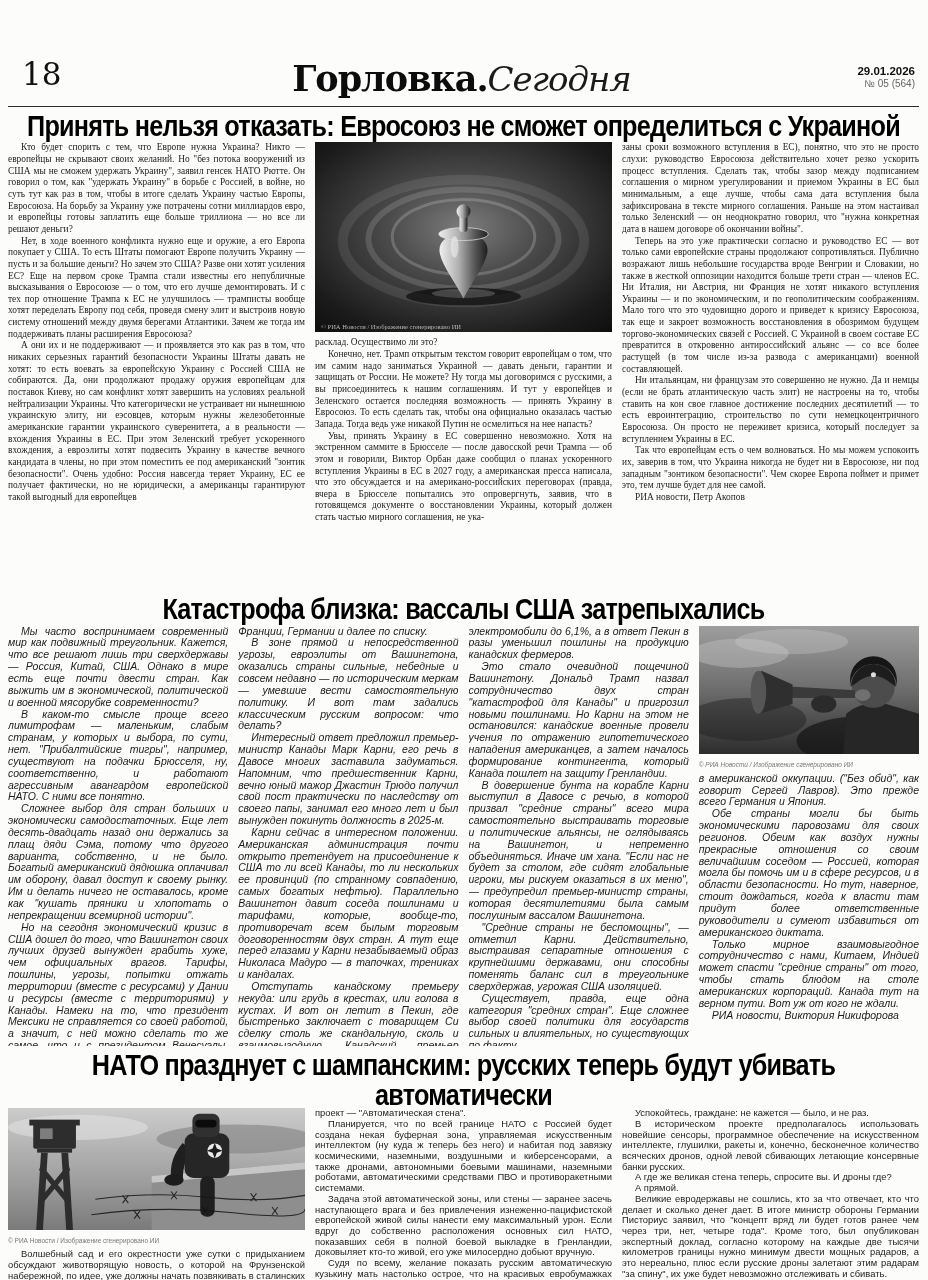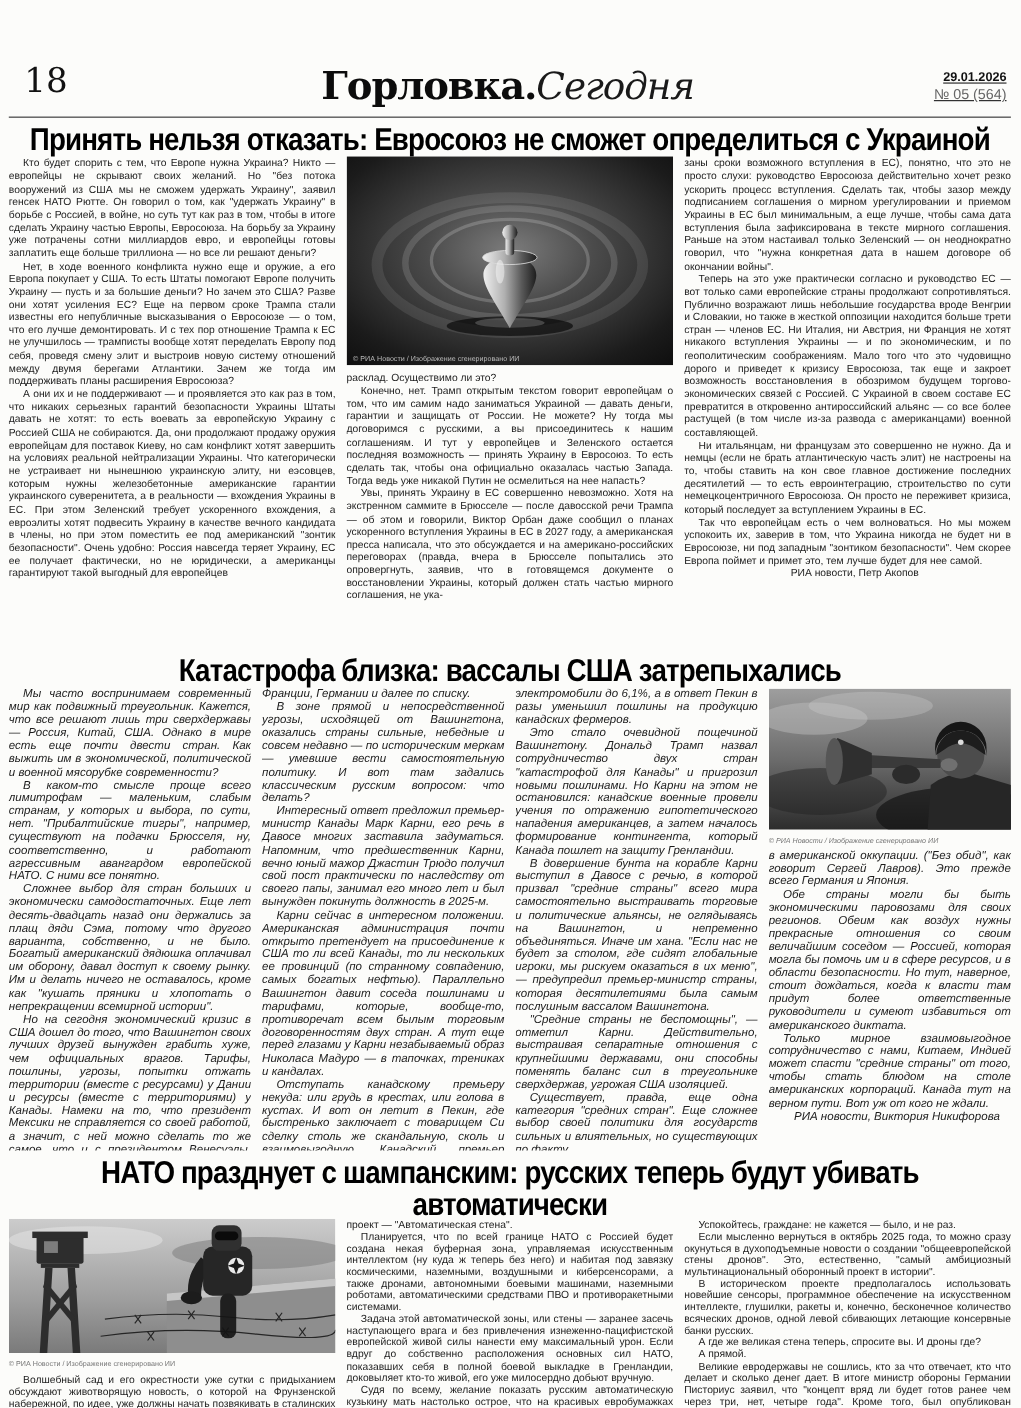--- a/index.html
+++ b/index.html
@@ -8,37 +8,37 @@
     background:#fcfcfa;color:#1c1c1c;
     font-family:"Liberation Sans",sans-serif;
   }
   .page{width:927px;height:1280px;box-sizing:border-box;padding:0 8px;margin-top:48px;}
   
   .hdr{position:relative;height:58px;}
   .pageno{position:absolute;left:14px;top:8px;font-family:"DejaVu Serif",serif;font-size:31px;color:#111;}
   .masthead{position:absolute;left:0;right:4px;top:10px;text-align:center;white-space:nowrap;}
   .mast-main{font-family:"DejaVu Serif",serif;font-weight:700;font-size:35px;color:#0c0c0c;letter-spacing:-1px;}
   .mast-script{font-family:"DejaVu Serif",serif;font-style:italic;font-size:34px;color:#1a1a1a;letter-spacing:-1px;}
-  .dateblock{position:absolute;right:4px;top:16px;text-align:right;line-height:1.25;text-decoration:underline;}
+  .dateblock{position:absolute;right:4px;top:16px;text-align:right;line-height:1.25;}
   .date{font-weight:700;font-size:11.5px;color:#111;}
-  .issue{font-size:13px;color:#666;}
+  .issue{font-size:10px;color:#666;}
   .rule{border-top:1.5px solid #2e2e2e;margin:0;}
   
   h1.head{
     text-align:center;font-weight:700;color:#000;margin:5px 0 3px;
     font-size:26px;letter-spacing:-0.8px;line-height:1.05;
     transform:scale(0.97,1.1);transform-origin:center top;
   }
   
   .cols{display:flex;gap:10px;}
   .col{flex:1 1 0;text-align:justify;overflow:hidden;}
   .col p{margin:0;text-indent:13px;}
   .col p.cont{text-indent:0;}
-  .byline{margin:0;text-indent:13px;text-align:center;}
-  .art1 .col{font-size:9.4px;line-height:11.65px;height:448px;}
+  .byline{margin:0;text-indent:13px;text-align:left;}
+  .art1 .col{font-size:9.4px;line-height:11.65px;height:448px;font-family:Liberation Serif, serif;}
   .art2 .col{font-size:10.5px;line-height:11.85px;height:420px;font-style:italic;}
   .art3 .col{font-size:9.4px;line-height:10.7px;height:256px;}
   
   figure{margin:0;position:relative;line-height:0;}
   figure svg{display:block;width:100%;}
   .fig1{height:192px;margin-bottom:3px;}
   .fig2{height:132px;}
   .fig3{height:126px;}
   .cap-overlay{
     position:absolute;left:6px;bottom:4px;font-size:6.5px;line-height:1;
@@ -125,21 +125,21 @@
     <h1 class="head">Катастрофа близка: вассалы США затрепыхались</h1>
     <div class="cols">
       <div class="col">
         <p>Мы часто воспринимаем современный мир как подвижный треугольник. Кажется, что все решают лишь три сверхдержавы — Россия, Китай, США. Однако в мире есть еще почти двести стран. Как выжить им в экономической, политической и военной мясорубке современности?</p>
         <p>В каком-то смысле проще всего лимитрофам — маленьким, слабым странам, у которых и выбора, по сути, нет. "Прибалтийские тигры", например, существуют на подачки Брюсселя, ну, соответственно, и работают агрессивным авангардом европейской НАТО. С ними все понятно.</p>
         <p>Сложнее выбор для стран больших и экономически самодостаточных. Еще лет десять-двадцать назад они держались за плащ дяди Сэма, потому что другого варианта, собственно, и не было. Богатый американский дядюшка оплачивал им оборону, давал доступ к своему рынку. Им и делать ничего не оставалось, кроме как "кушать пряники и хлопотать о непрекращении всемирной истории".</p>
         <p>Но на сегодня экономический кризис в США дошел до того, что Вашингтон своих лучших друзей вынужден грабить хуже, чем официальных врагов. Тарифы, пошлины, угрозы, попытки отжать территории (вместе с ресурсами) у Дании и ресурсы (вместе с территориями) у Канады. Намеки на то, что президент Мексики не справляется со своей работой, а значит, с ней можно сделать то же самое, что и с президентом Венесуэлы. Попытки окончательно грохнуть экономику</p>
       </div>
       <div class="col">
         <p class="cont">Франции, Германии и далее по списку.</p>
-        <p>В зоне прямой и непосредственной угрозы, исходящей от Вашингтона, оказались страны сильные, небедные и совсем недавно — по историческим меркам — умевшие вести самостоятельную политику. И вот там задались классическим русским вопросом: что делать?</p>
+        <p>В зоне прямой и непосредственной угрозы, евроэлиты от Вашингтона, оказались страны сильные, небедные и совсем недавно — по историческим меркам — умевшие вести самостоятельную политику. И вот там задались классическим русским вопросом: что делать?</p>
         <p>Интересный ответ предложил премьер-министр Канады Марк Карни, его речь в Давосе многих заставила задуматься. Напомним, что предшественник Карни, вечно юный мажор Джастин Трюдо получил свой пост практически по наследству от своего папы, занимал его много лет и был вынужден покинуть должность в 2025-м.</p>
         <p>Карни сейчас в интересном положении. Американская администрация почти открыто претендует на присоединение к США то ли всей Канады, то ли нескольких ее провинций (по странному совпадению, самых богатых нефтью). Параллельно Вашингтон давит соседа пошлинами и тарифами, которые, вообще-то, противоречат всем былым торговым договоренностям двух стран. А тут еще перед глазами у Карни незабываемый образ Николаса Мадуро — в тапочках, трениках и кандалах.</p>
         <p>Отступать канадскому премьеру некуда: или грудь в крестах, или голова в кустах. И вот он летит в Пекин, где быстренько заключает с товарищем Си сделку столь же скандальную, сколь и взаимовыгодную. Канадский премьер волевым решением снизил стопроцентный тариф на китайские</p>
       </div>
       <div class="col">
         <p class="cont">электромобили до 6,1%, а в ответ Пекин в разы уменьшил пошлины на продукцию канадских фермеров.</p>
         <p>Это стало очевидной пощечиной Вашингтону. Дональд Трамп назвал сотрудничество двух стран "катастрофой для Канады" и пригрозил новыми пошлинами. Но Карни на этом не остановился: канадские военные провели учения по отражению гипотетического нападения американцев, а затем началось формирование контингента, который Канада пошлет на защиту Гренландии.</p>
         <p>В довершение бунта на корабле Карни выступил в Давосе с речью, в которой призвал "средние страны" всего мира самостоятельно выстраивать торговые и политические альянсы, не оглядываясь на Вашингтон, и непременно объединяться. Иначе им хана. "Если нас не будет за столом, где сидят глобальные игроки, мы рискуем оказаться в их меню", — предупредил премьер-министр страны, которая десятилетиями была самым послушным вассалом Вашингтона.</p>
         <p>"Средние страны не беспомощны", — отметил Карни. Действительно, выстраивая сепаратные отношения с крупнейшими державами, они способны поменять баланс сил в треугольнике сверхдержав, угрожая США изоляцией.</p>
         <p>Существует, правда, еще одна категория "средних стран". Еще сложнее выбор своей политики для государств сильных и влиятельных, но существующих по факту</p>
@@ -230,21 +230,20 @@
       </div>
       <div class="col">
         <p class="cont">проект — "Автоматическая стена".</p>
         <p>Планируется, что по всей границе НАТО с Россией будет создана некая буферная зона, управляемая искусственным интеллектом (ну куда ж теперь без него) и набитая под завязку космическими, наземными, воздушными и киберсенсорами, а также дронами, автономными боевыми машинами, наземными роботами, автоматическими средствами ПВО и противоракетными системами.</p>
         <p>Задача этой автоматической зоны, или стены — заранее засечь наступающего врага и без привлечения изнеженно-пацифистской европейской живой силы нанести ему максимальный урон. Если вдруг до собственно расположения основных сил НАТО, показавших себя в полной боевой выкладке в Гренландии, доковыляет кто-то живой, его уже милосердно добьют вручную.</p>
         <p>Судя по всему, желание показать русским автоматическую кузькину мать настолько острое, что на красивых евробумажках планируется сдать всю эту красоту уже к концу 2027 года.</p>
         <p>Уняв радостное сердцебиение, некоторые европейские обыватели могут все же ощутить некое дежавю. Погодите, а не было ли уже чего-то подобного? Вроде было не так давно, нет? Или кажется?</p>
       </div>
       <div class="col">
         <p>Успокойтесь, граждане: не кажется — было, и не раз.</p>
-        <p>Если мысленно вернуться в октябрь 2025 года, то можно сразу окунуться в духоподъемные новости о создании "общеевропейской стены дронов". Это, естественно, "самый амбициозный мультинациональный оборонный проект в истории".</p>
         <p>В историческом проекте предполагалось использовать новейшие сенсоры, программное обеспечение на искусственном интеллекте, глушилки, ракеты и, конечно, бесконечное количество всяческих дронов, одной левой сбивающих летающие консервные банки русских.</p>
         <p>А где же великая стена теперь, спросите вы. И дроны где?</p>
         <p>А прямой.</p>
         <p>Великие евродержавы не сошлись, кто за что отвечает, кто что делает и сколько денег дает. В итоге министр обороны Германии Писториус заявил, что "концепт вряд ли будет готов ранее чем через три, нет, четыре года". Кроме того, был опубликован экспертный доклад, согласно которому на каждые две тысячи километров границы нужно минимум двести мощных радаров, а это нереально, плюс если русские дроны залетают этим радарам "за спину", их уже будет невозможно отслеживать и сбивать.</p>
       </div>
     </div>
   </article>
 
 </div>
 

